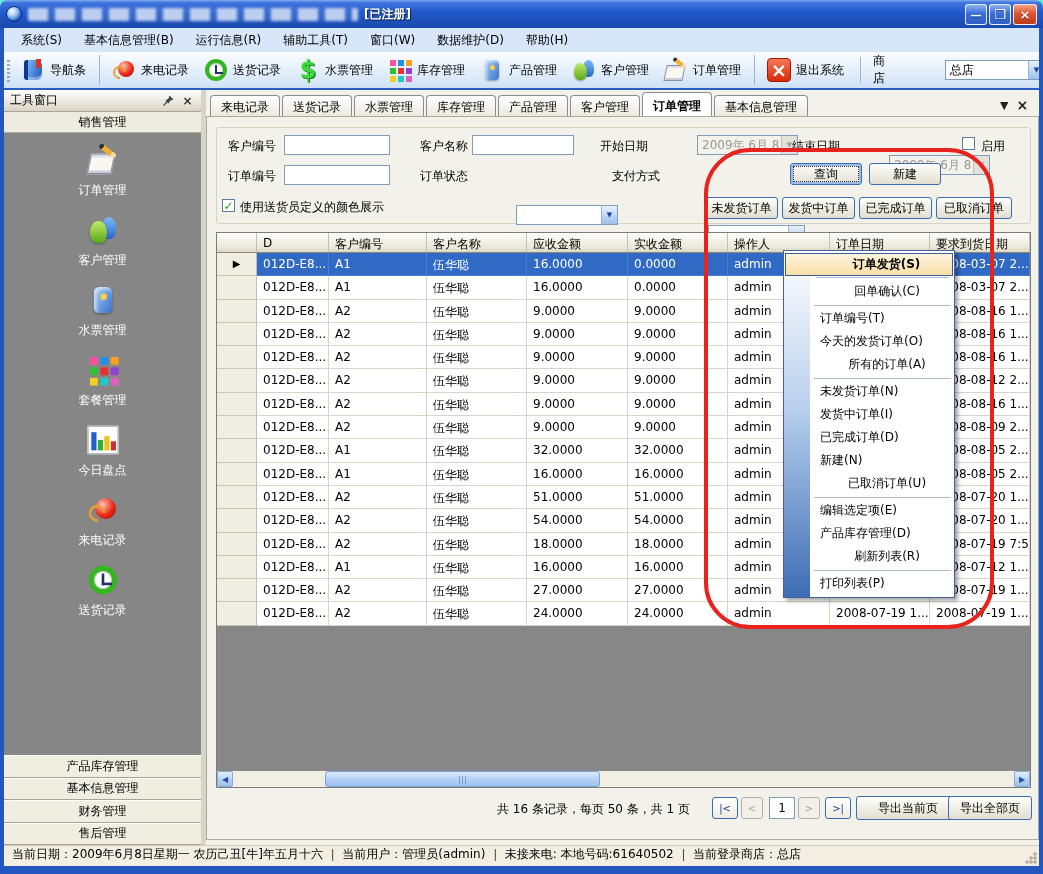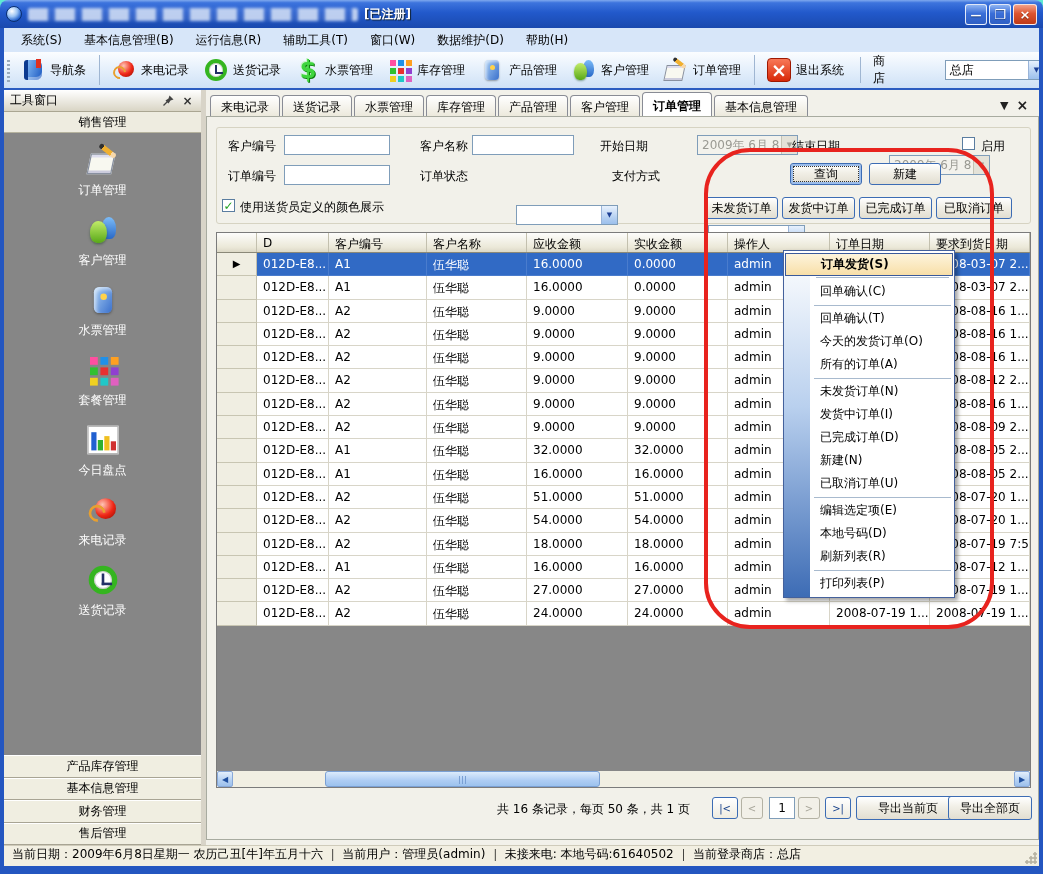--- a/index.html
+++ b/index.html
@@ -159,21 +159,21 @@
   .pg-input{left:769px;top:797px;width:26px;height:22px;border:1px solid #7f9db9;text-align:center;font-size:12px;position:absolute;}
 
   
   .ctx{left:783px;top:250px;width:172px;z-index:50;background:#fff;border:1px solid #44619c;
     box-shadow:3px 3px 4px rgba(0,0,0,.35);padding:2px 0;}
   .ctx::before{content:"";position:absolute;left:0;top:0;bottom:0;width:26px;
     background:linear-gradient(#ffffff,#b9d0ee 45%,#3d6cb5);}
   .me{position:relative;height:23px;line-height:23px;padding-left:36px;white-space:nowrap;cursor:pointer;}
   .me.hl{background:linear-gradient(#fdf4dc,#f8dfa8);border:1px solid #3a5a9b;margin:0 1px;
     padding-left:35px;font-weight:bold;line-height:21px;}
-  .me.sep-after{margin-bottom:4px;}
+  .me.sep-after{margin-bottom:4px;text-align:center;}
   .me.sep-after::after{content:"";position:absolute;left:30px;right:3px;bottom:-3px;border-top:1px solid #a8bace;}
 
   
   .statusbar{left:4px;top:845px;width:1035px;height:21px;background:#f2efe2;border-top:1px solid #cfcbba;
     display:flex;align-items:flex-start;padding:0 8px;white-space:nowrap;overflow:hidden;}
   .grip{position:absolute;right:2px;bottom:2px;width:12px;height:12px;
     background:radial-gradient(circle at 2px 10px,#b8b4a4 1.5px,transparent 2px),
       radial-gradient(circle at 6px 10px,#b8b4a4 1.5px,transparent 2px),
       radial-gradient(circle at 10px 10px,#b8b4a4 1.5px,transparent 2px),
       radial-gradient(circle at 6px 6px,#b8b4a4 1.5px,transparent 2px),
@@ -678,39 +678,39 @@
   <span class="pg-btn" style="left:825px;width:26px">&gt;|</span>
   <span class="xp-btn" style="left:856px;top:796px;width:104px;height:24px">导出当前页</span>
   <span class="xp-btn" style="left:948px;top:796px;width:84px;height:24px">导出全部页</span>
 
   <div class="abs ctx">
 
       <div class="me hl sep-after">订单发货(S)</div>
 
       <div class="me sep-after">回单确认(C)</div>
 
-      <div class="me">回单确认(T)</div>
+      <div class="me">订单编号(T)</div>
 
       <div class="me">今天的发货订单(O)</div>
 
       <div class="me sep-after">所有的订单(A)</div>
 
       <div class="me">未发货订单(N)</div>
 
       <div class="me">发货中订单(I)</div>
 
       <div class="me">已完成订单(D)</div>
 
       <div class="me">新建(N)</div>
 
       <div class="me sep-after">已取消订单(U)</div>
 
       <div class="me">编辑选定项(E)</div>
 
-      <div class="me">本地号码(D)</div>
+      <div class="me">产品库存管理(D)</div>
 
       <div class="me sep-after">刷新列表(R)</div>
 
       <div class="me">打印列表(P)</div>
 
   </div>
 
   <div class="abs statusbar">
     <span>当前日期：2009年6月8日星期一 农历己丑[牛]年五月十六 ｜ 当前用户：管理员(admin) ｜ 未接来电: 本地号码:61640502 ｜ 当前登录商店：总店</span>
     <span class="grip"></span>

